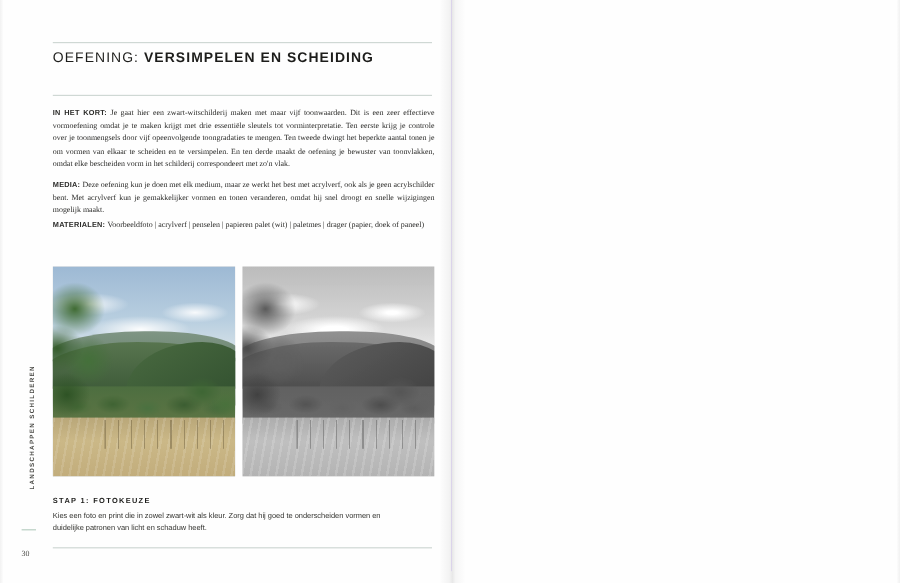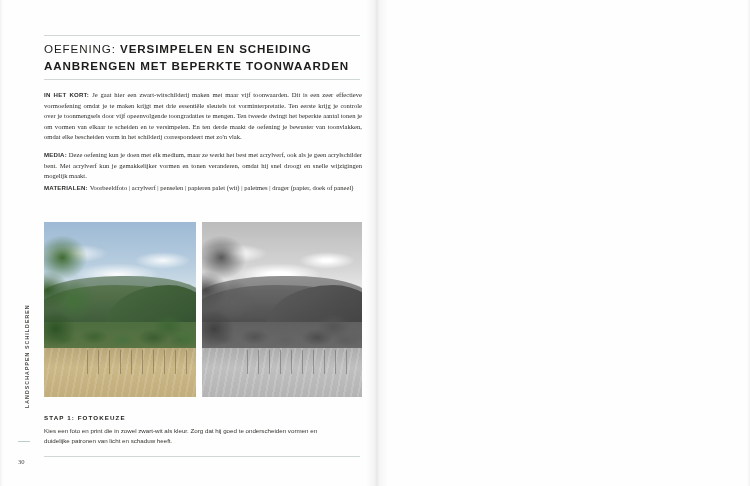--- a/index.html
+++ b/index.html
@@ -214,21 +214,20 @@
 <body>
 
 <div id="spread">
 
   <div class="page page-left">
 
     <div class="rule rule-top"></div>
 
     <div class="title-block">
       <span class="title-light">OEFENING: </span><span class="title-bold">VERSIMPELEN EN SCHEIDING</span><br>
-      <span class="title-bold">AANBRENGEN MET BEPERKTE TOONWAARDEN</span>
     </div>
 
     <div class="rule rule-mid"></div>
 
     <div class="body-col p-kort">
       <span class="lead">IN HET KORT: </span><span>Je gaat hier een zwart-witschilderij maken met maar vijf toonwaarden. Dit is een zeer effectieve vormoefening omdat je te maken krijgt met drie essentiële sleutels tot vorminterpretatie. Ten eerste krijg je controle over je toonmengsels door vijf opeenvolgende toongradaties te mengen. Ten tweede dwingt het beperkte aantal tonen je om vormen van elkaar te scheiden en te versimpelen. En ten derde maakt de oefening je bewuster van toonvlakken, omdat elke bescheiden vorm in het schilderij correspondeert met zo'n vlak.</span>
     </div>
 
     <div class="body-col p-media">
       <span class="lead">MEDIA: </span><span>Deze oefening kun je doen met elk medium, maar ze werkt het best met acrylverf, ook als je geen acrylschilder bent. Met acrylverf kun je gemakkelijker vormen en tonen veranderen, omdat hij snel droogt en snelle wijzigingen mogelijk maakt.</span>

